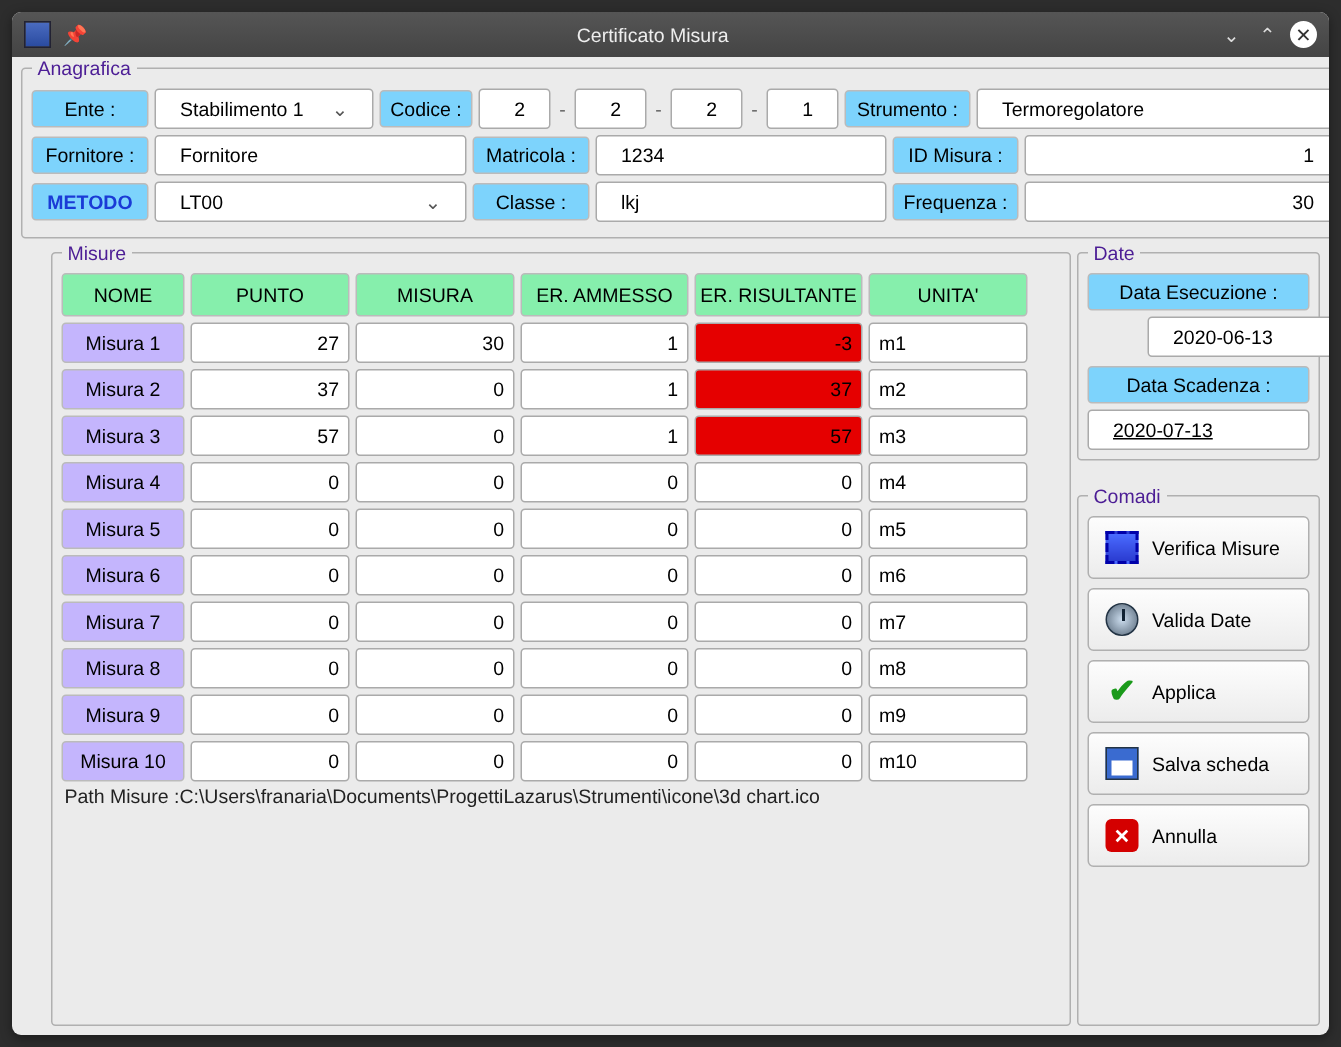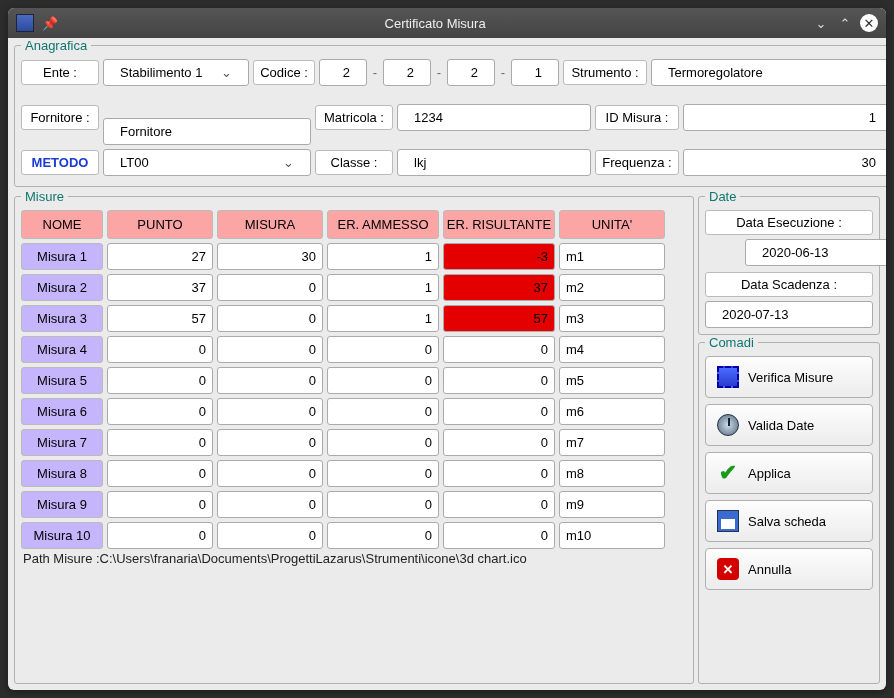--- a/index.html
+++ b/index.html
@@ -7,39 +7,39 @@
   .window { background: #ebebeb; border-radius: 6px; overflow: hidden; width: 878px; height: 682px; display: flex; flex-direction: column; box-shadow: 0 2px 8px rgba(0,0,0,0.4); }
   .titlebar { background: linear-gradient(#555, #444); color: #eee; height: 30px; display: flex; align-items: center; padding: 0 8px; }
   .titlebar .ti { width: 18px; height: 18px; background: linear-gradient(#4a6bc0, #2a4ba0); border: 1px solid #223; margin-right: 6px; }
   .titlebar .pin { color: #ccc; margin-left: 2px; }
   .titlebar .title { flex: 1; text-align: center; font-weight: 500; }
   .titlebar .btns { display: flex; gap: 6px; align-items: center; }
   .titlebar .wb { width: 18px; height: 18px; display: flex; align-items: center; justify-content: center; color: #ddd; cursor: pointer; }
   .titlebar .close { background: #fff; color: #333; border-radius: 50%; }
   .content { flex: 1; padding: 0 6px 6px 6px; display: flex; flex-direction: column; gap: 2px; }
   fieldset { border: 1px solid #b0b0b0; border-radius: 3px; margin: 0; padding: 6px; }
-  legend { padding: 0 4px; color: #0f766e; }
+  legend { padding: 0 4px; color: #4c1d95; }
   .row { display: flex; gap: 4px; align-items: center; margin-bottom: 4px; }
-  .lbl { text-align: center; padding: 4px 2px; border: 1px solid #bbb; background: #ffffff; border-radius: 3px; font-size: 13px; }
+  .lbl { text-align: center; padding: 4px 2px; border: 1px solid #bbb; background: #7dd3fc; border-radius: 3px; font-size: 13px; }
   .lbl.link { color: #1a3bd6; font-weight: 600; }
   input.fld, .sel { border: 1px solid #aaa; border-radius: 3px; padding: 4px 16px; background: #fff; height: 27px; }
   input.fld.right { text-align: right; }
   .sel { display: flex; align-items: center; justify-content: space-between; background: #fff; cursor: pointer; }
   .chev { color: #555; }
   .dash { width: 8px; text-align: center; color: #666; }
   .mid { flex: 1; display: flex; gap: 4px; min-height: 0; }
-  .misure-box { flex: 1; display: flex; flex-direction: column; }
+  .misure-box { flex: 1; display: flex; flex-direction: column; margin-left: 20px; }
   .grid { display: grid; grid-template-columns: 82px 106px 106px 112px 112px 106px; gap: 4px; }
-  .hdr { text-align: center; padding: 6px 2px; border: 1px solid #bbb; background: #fca5a5; border-radius: 3px; font-size: 13px; }
+  .hdr { text-align: center; padding: 6px 2px; border: 1px solid #bbb; background: #86efac; border-radius: 3px; font-size: 13px; }
   .cell { border: 1px solid #aaa; border-radius: 3px; padding: 5px 6px; background: #fff; height: 27px; }
   .cell.num { text-align: right; }
   .cell.named { text-align: center; background: #c4b5fd; border: 1px solid #bbb; }
   .cell.err { background: #e50000; color: #000; text-align: right; }
   .path { font-size: 13px; color: #222; padding: 2px 0 0 2px; }
-  .right-col { width: 182px; display: flex; flex-direction: column; gap: 0; }
+  .right-col { width: 162px; display: flex; flex-direction: column; gap: 16px; }
   .btnc { display: flex; align-items: center; gap: 8px; border: 1px solid #b0b0b0; background: linear-gradient(#fdfdfd,#ececec); border-radius: 4px; padding: 8px 10px; cursor: pointer; height: 42px; }
   .btnc .ic { width: 24px; height: 24px; display: flex; align-items: center; justify-content: center; }
   .bluebox { width: 22px; height: 22px; background: linear-gradient(#4a6bff,#2a3bd0); border: 2px dashed #00a; }
   .clock { width: 22px; height: 22px; border-radius: 50%; background: radial-gradient(#cde, #567); border: 1px solid #234; position: relative; }
   .clock::after { content: ''; position: absolute; top: 3px; left: 10px; width: 2px; height: 8px; background: #123; }
   .check { color: #1a9a1a; font-size: 22px; font-weight: bold; }
   .floppy { width: 22px; height: 22px; background: #3a6bd0; border: 1px solid #234; position: relative; }
   .floppy::after { content: ''; position: absolute; bottom: 2px; left: 3px; right: 3px; height: 10px; background: #fff; }
   .cancel { width: 22px; height: 22px; background: #d40000; border-radius: 4px; color: #fff; display: flex; align-items: center; justify-content: center; font-weight: bold; }
   .report { width: 22px; height: 22px; background: #fff; border: 1px solid #888; position: relative; }
@@ -78,21 +78,21 @@
         <span class="dash">-</span>
         <input class="fld right" style="width: 48px;" value="2">
         <span class="dash">-</span>
         <input class="fld right" style="width: 48px;" value="1">
         <div class="lbl" style="width:84px">Strumento :</div>
         <input class="fld" style="flex: 1 1 0%;" value="Termoregolatore">
       </div>
 
       <div class="row">
         <div class="lbl" style="width:78px">Fornitore :</div>
-        <input class="fld" style="width: 208px; margin-top: 28px;" value="Fornitore">
+        <input class="fld" style="width: 208px;" value="Fornitore">
         <div class="lbl" style="width:78px">Matricola :</div>
         <input class="fld" style="width: 194px;" value="1234">
         <div class="lbl" style="width:84px">ID Misura :</div>
         <input class="fld right" style="flex: 1 1 0%;" value="1">
       </div>
 
       <div class="row">
         <div class="lbl link" style="width:78px">METODO</div>
         <div class="sel" style="width:208px">
           <span>LT00</span>
@@ -181,21 +181,21 @@
           <span>Path Misure :</span><span>C:\Users\franaria\Documents\ProgettiLazarus\Strumenti\icone\3d chart.ico</span>
         </div>
       </fieldset>
 
       <div class="right-col">
         <fieldset>
           <legend>Date</legend>
           <div class="lbl" style="width:100%;margin-bottom:4px">Data Esecuzione :</div>
           <input class="fld" style="width: 100%; margin-bottom: 6px; margin-left: 40px;" value="2020-06-13">
           <div class="lbl" style="width:100%;margin-bottom:4px">Data Scadenza :</div>
-          <input class="fld" style="width: 100%;" value="2020-07-13">
+          <input class="fld" style="width: 100%; text-decoration: underline;" value="2020-07-13">
         </fieldset>
 
         <fieldset style="flex:1">
           <legend>Comadi</legend>
           <div style="display:flex;flex-direction:column;gap:6px">
             <div class="btnc">
               <span class="ic">
                   <span class="bluebox"></span>
                 </span>
               <span>Verifica Misure</span>

